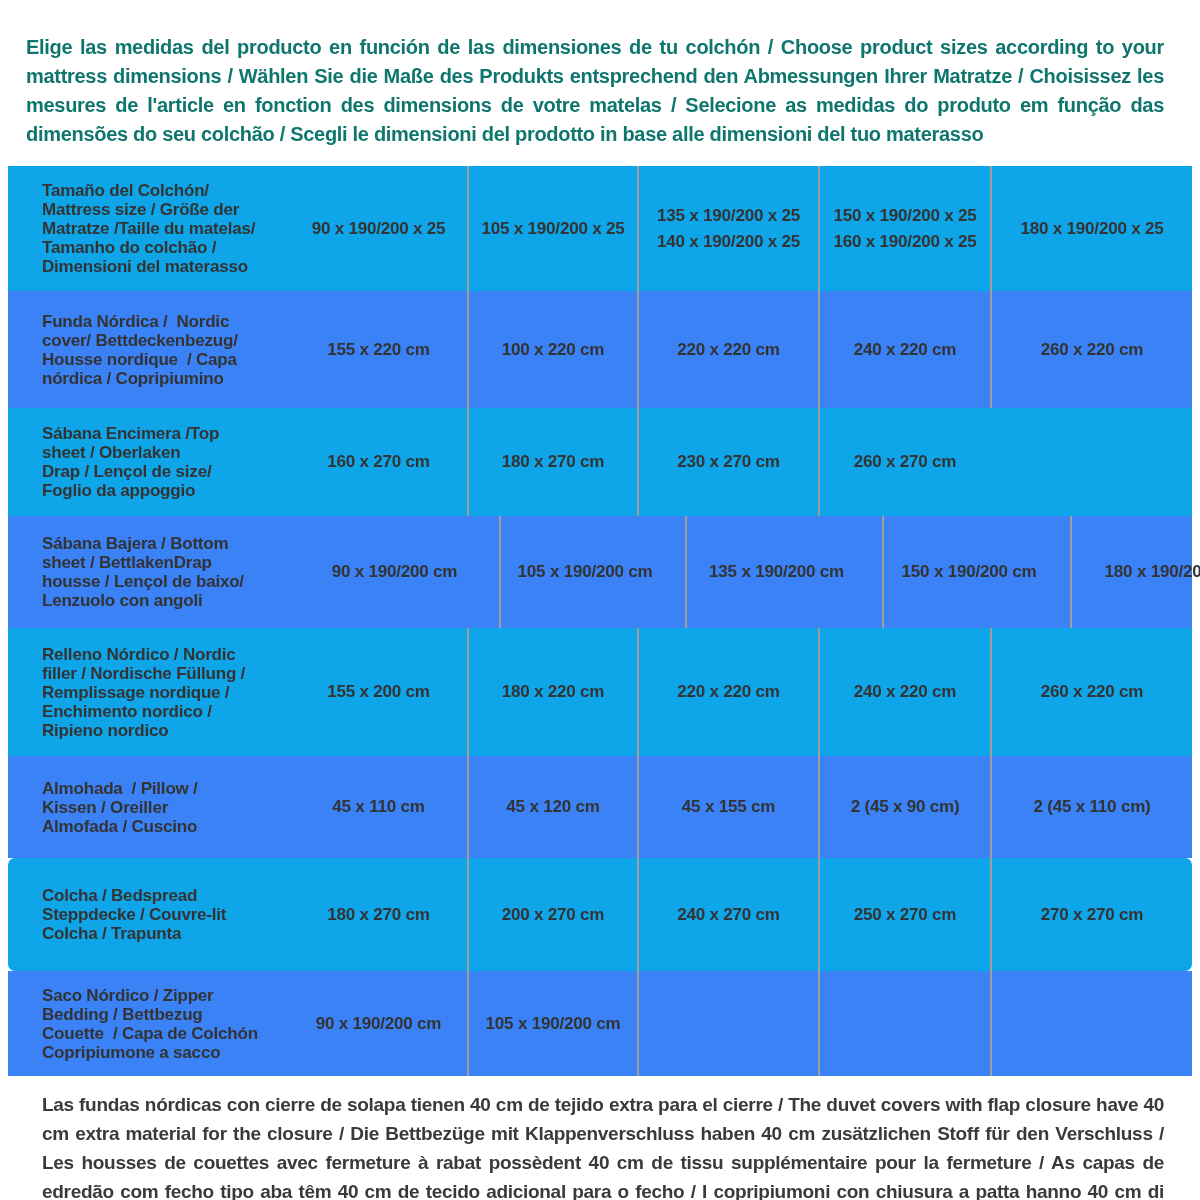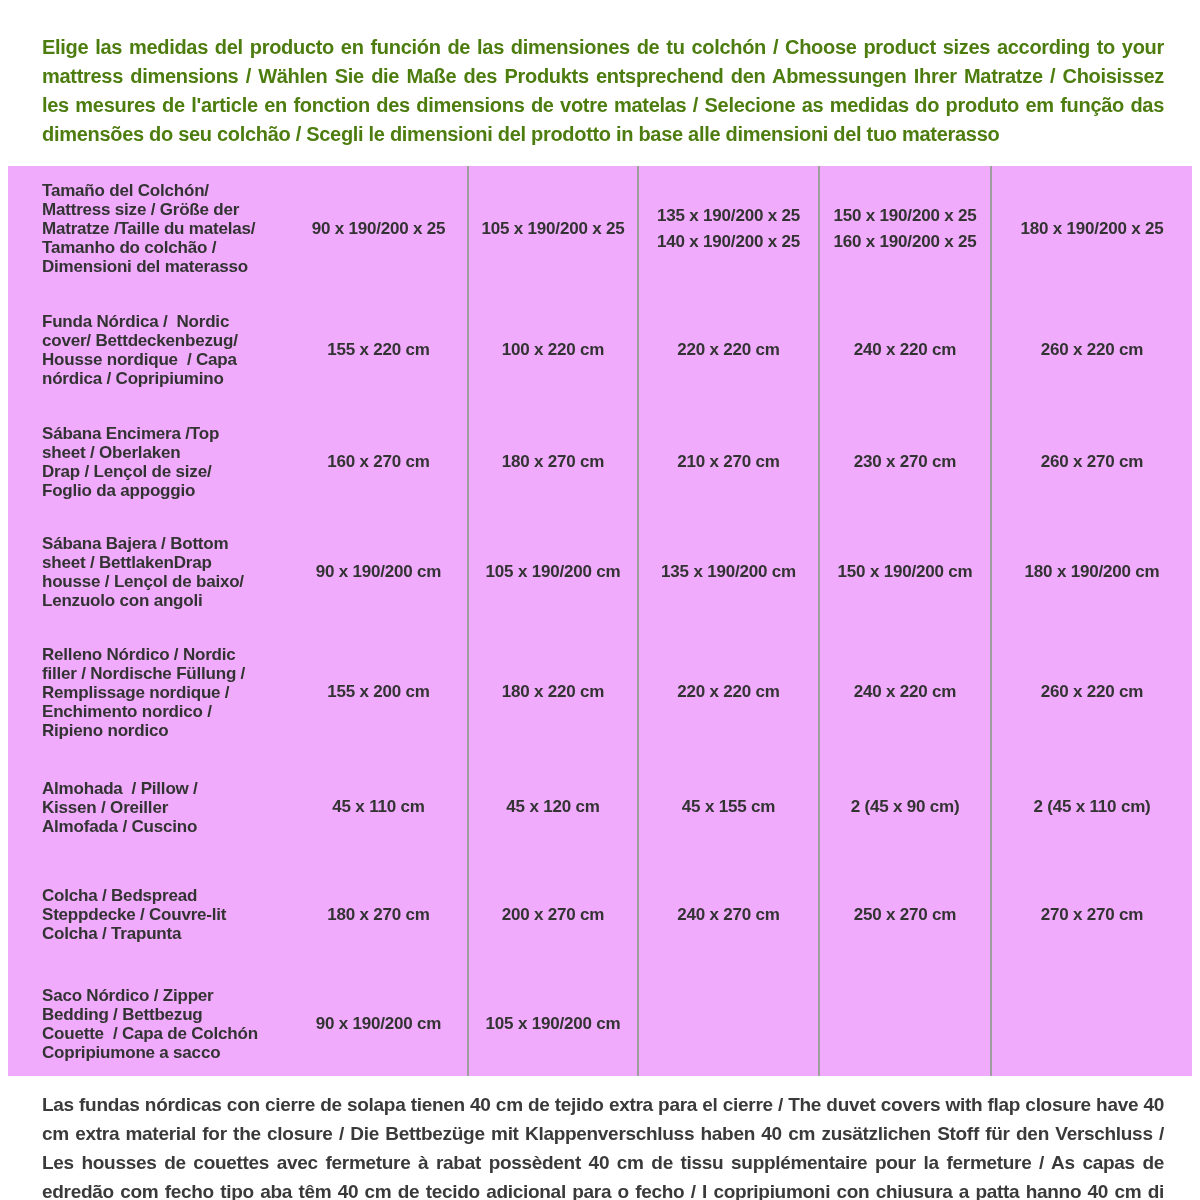--- a/index.html
+++ b/index.html
@@ -4,45 +4,45 @@
 <style>
   * { margin: 0; padding: 0; box-sizing: border-box; }
   html, body {
     width: 1200px; height: 1200px;
     background: #ffffff;
     font-family: "Liberation Sans", "DejaVu Sans", sans-serif;
     color: #333333;
     overflow: hidden;
   }
   .intro {
-    padding: 33px 36px 0 42px;
+    padding: 33px 36px 0 26px;
     font-size: 20px;
     font-weight: bold;
     line-height: 29px;
     letter-spacing: -0.3px;
     text-align: justify;
-    color: #4d7c0f;
+    color: #0f766e;
   }
   .size-table {
     margin: 17px 8px 0 8px;
     width: 1184px;
   }
   .trow {
     display: grid;
     grid-template-columns: 282px 177px 170px 181px 172px 202px;
   }
-  .trow.alt { background: #f0abfc; }
-  .trow.base { background: #f0abfc; }
+  .trow.alt { background: #0ea5e9; }
+  .trow.base { background: #3b82f6; }
   .r-header   { min-height: 125px; }
   .r-funda    { min-height: 117px; }
   .r-encimera { min-height: 108px; }
-  .r-bajera   { min-height: 112px; }
+  .r-bajera   { min-height: 112px; gap: 16px; }
   .r-relleno  { min-height: 128px; }
   .r-almohada { min-height: 102px; }
-  .r-colcha   { min-height: 113px; }
+  .r-colcha   { min-height: 113px; border-radius: 7px; }
   .r-saco     { min-height: 105px; }
   .cell {
     display: flex;
     align-items: center;
     justify-content: center;
     text-align: center;
     font-size: 17px;
     font-weight: bold;
     letter-spacing: -0.2px;
     white-space: pre-line;
@@ -101,21 +101,20 @@
     <div class="cell sep">260 x 220 cm</div>
   </div>
 
   <div class="trow alt r-encimera">
     <div class="cell label-cell">Sábana Encimera /Top
 sheet / Oberlaken
 Drap / Lençol de size/
 Foglio da appoggio</div>
     <div class="cell">160 x 270 cm</div>
     <div class="cell sep">180 x 270 cm</div>
-    <div class="cell sep">210 x 270 cm</div>
     <div class="cell sep">230 x 270 cm</div>
     <div class="cell sep">260 x 270 cm</div>
   </div>
 
   <div class="trow base r-bajera">
     <div class="cell label-cell">Sábana Bajera / Bottom
 sheet / BettlakenDrap
 housse / Lençol de baixo/
 Lenzuolo con angoli</div>
     <div class="cell">90 x 190/200 cm</div>

